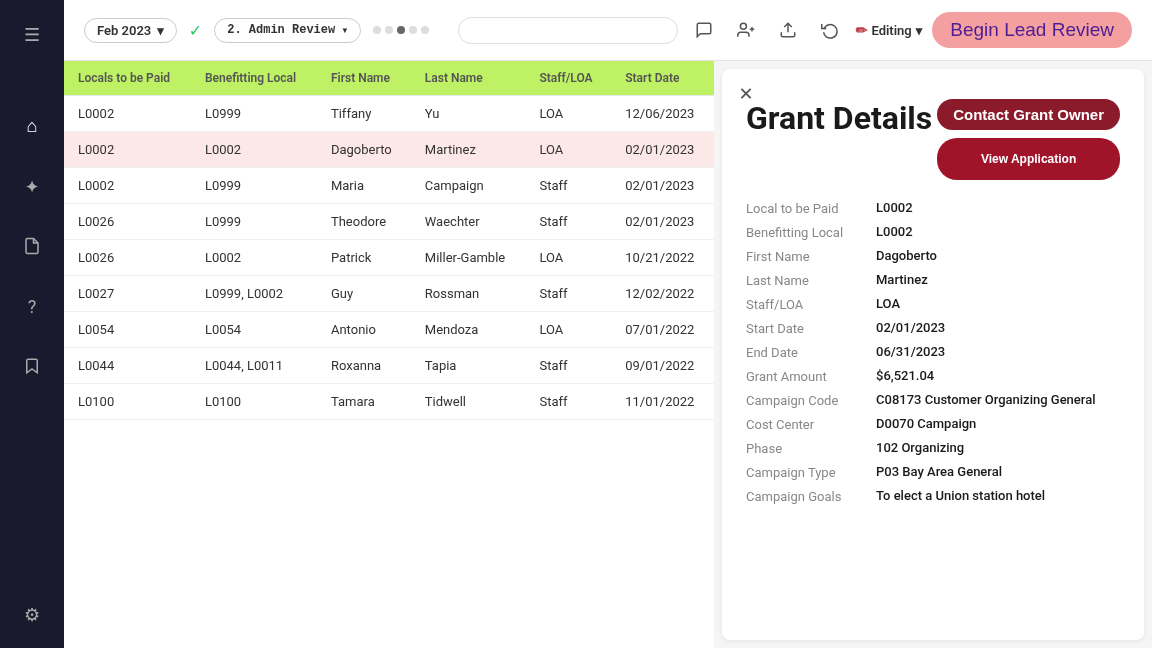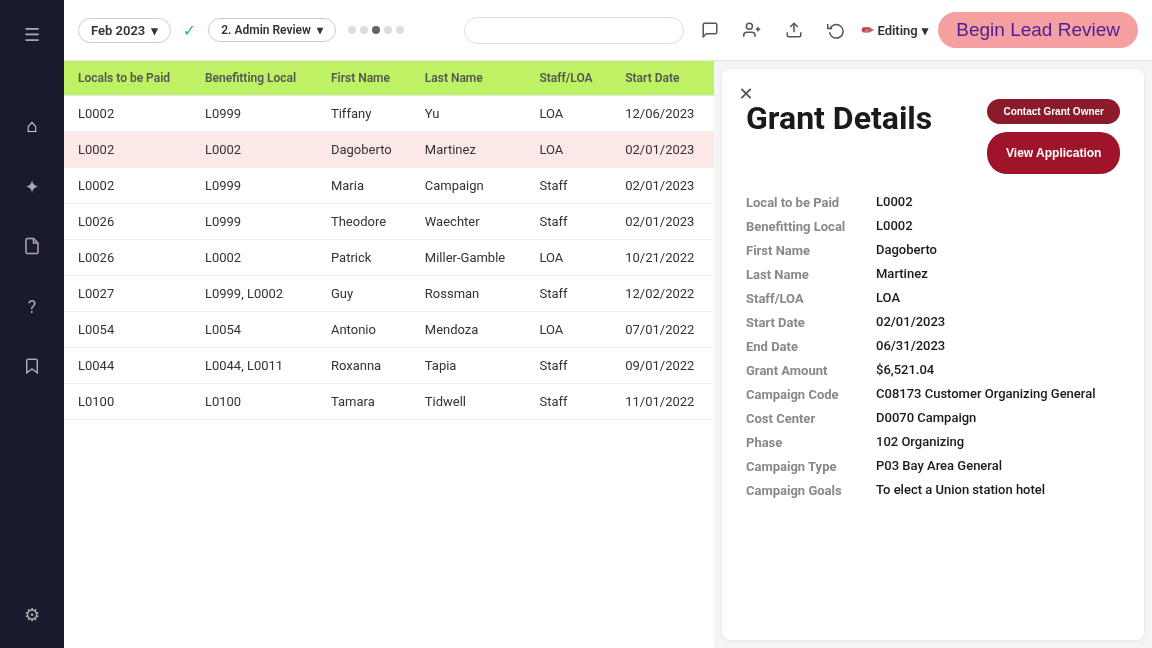--- a/index.html
+++ b/index.html
@@ -43,21 +43,21 @@
       flex-direction: column;
       background: #f5f5f5;
       overflow: hidden;
     }
 
     
     .topbar {
       display: flex;
       align-items: center;
       justify-content: space-between;
-      padding: 12px 14px;
+      padding: 12px 20px;
       background: white;
       border-bottom: 1px solid #e5e5e5;
     }
     .topbar-left {
       display: flex;
       align-items: center;
       gap: 12px;
     }
     .date-selector {
       border: 1.5px solid #ccc;
@@ -76,20 +76,21 @@
       border: 1.5px solid #ccc;
       border-radius: 20px;
       padding: 4px 12px;
       font-size: 12px;
       font-weight: 600;
       cursor: pointer;
       display: flex;
       align-items: center;
       gap: 6px;
       color: #333;
+      font-family: Liberation Mono, monospace;
     }
     .step-dots {
       display: flex;
       align-items: center;
       gap: 4px;
     }
     .dot {
       width: 8px;
       height: 8px;
       border-radius: 50%;
@@ -240,21 +241,21 @@
       display: flex;
       flex-direction: column;
       gap: 8px;
     }
     .btn-contact {
       background: #8b1a2a;
       color: white;
       border: none;
       border-radius: 20px;
       padding: 7px 16px;
-      font-size: 10px;
+      font-size: 15px;
       font-weight: 600;
       cursor: pointer;
       white-space: nowrap;
     }
     .btn-view {
       background: #a0142a;
       color: white;
       border: none;
       border-radius: 20px;
       padding: 14px 16px;
@@ -272,21 +273,20 @@
       display: flex;
       align-items: flex-start;
       gap: 0;
     }
     .field-label {
       width: 130px;
       font-size: 13px;
       color: #888;
       flex-shrink: 0;
       padding-top: 1px;
-      font-weight: bold;
     }
     .field-value {
       font-size: 13px;
       color: #1a1a1a;
       font-weight: 500;
     }
   </style>
 </head>
 <body>
 

